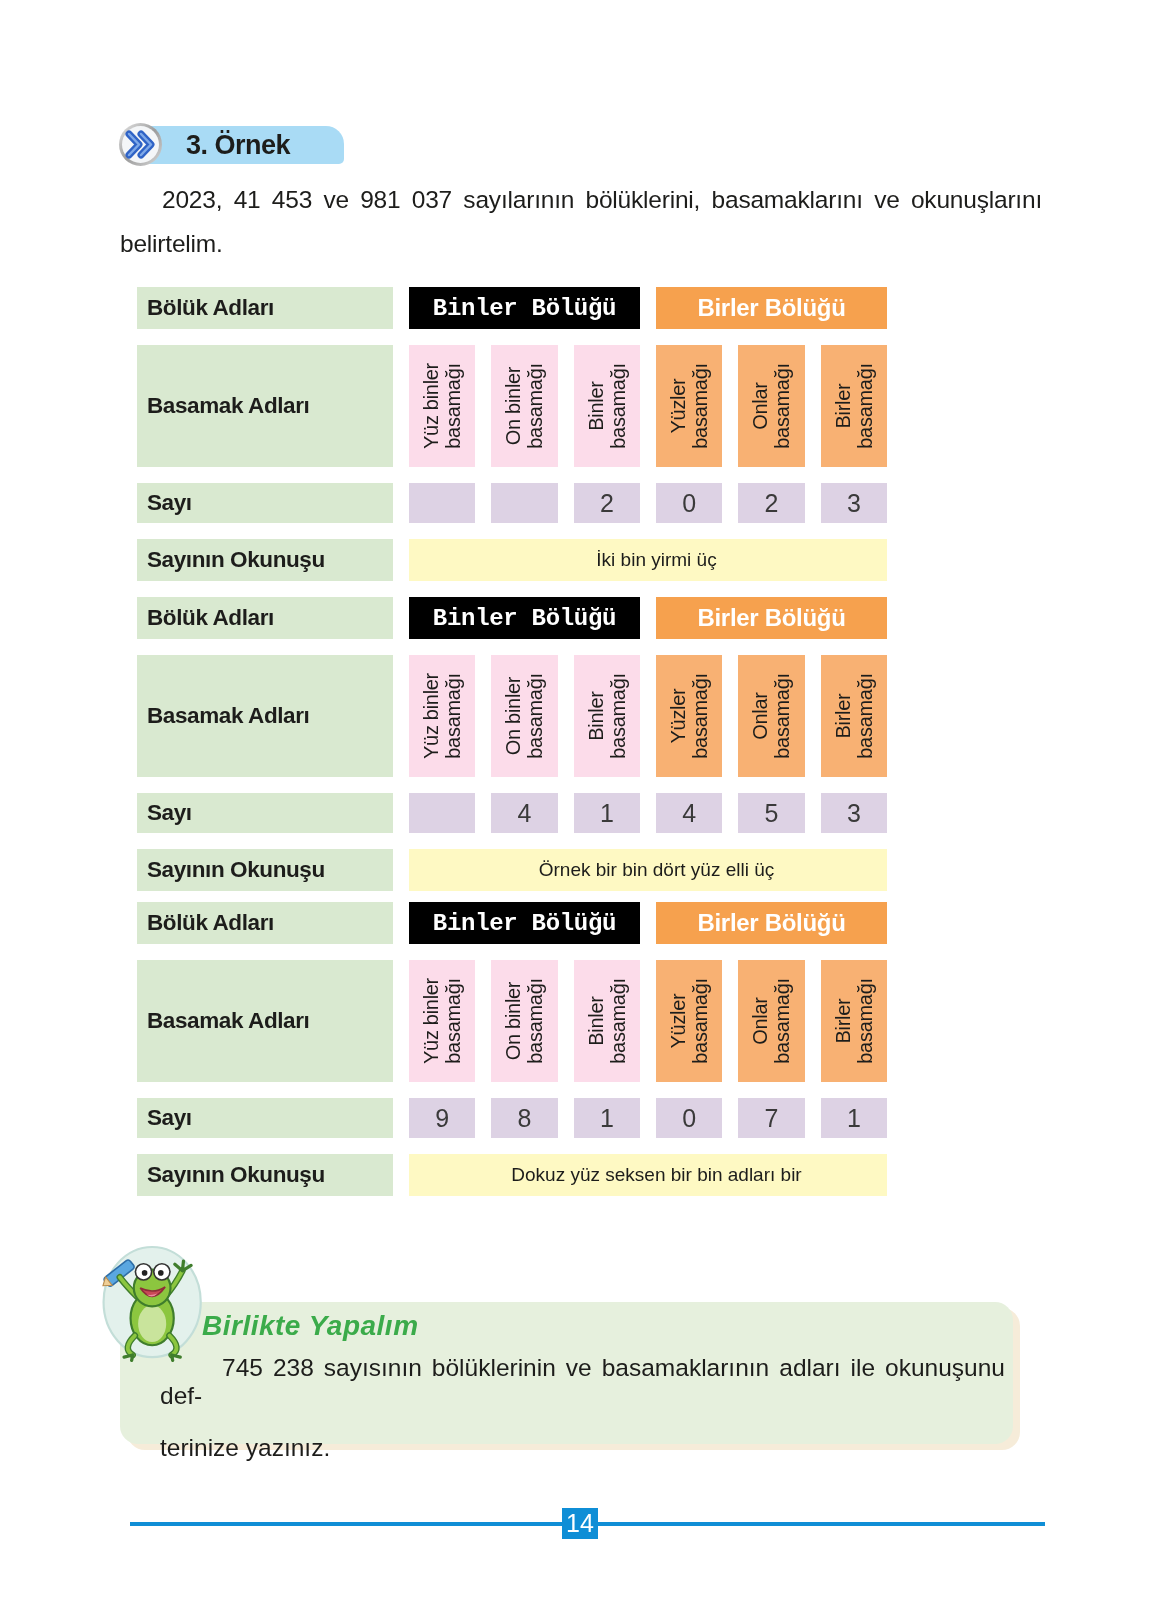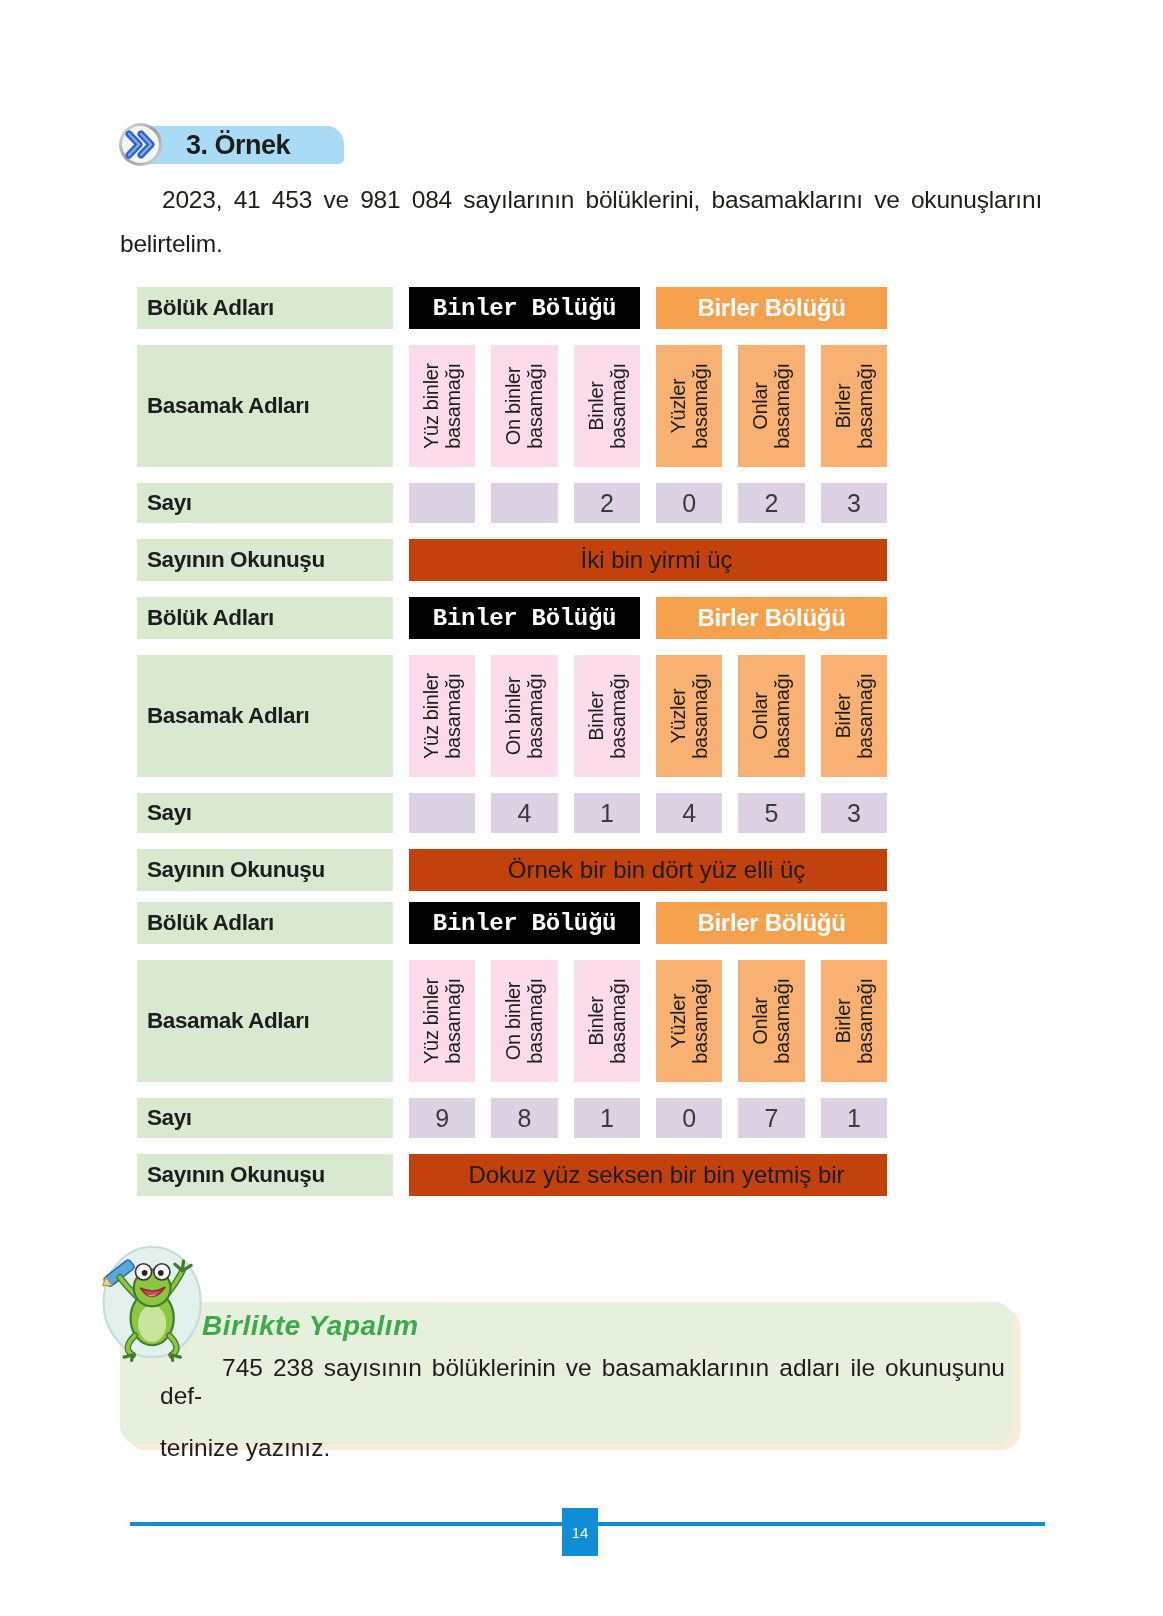--- a/index.html
+++ b/index.html
@@ -47,23 +47,23 @@
     position:absolute; left:50%; top:50%;
     transform:translate(-50%,-50%) rotate(-90deg);
     text-align:center; font-size:20px; line-height:22px; white-space:nowrap;
     color:#1d1d1b; letter-spacing:-0.3px;
   }
   .digit {
     background:#ddd2e4; display:flex; align-items:center; justify-content:center;
     font-size:25px; color:#3a3a3a;
   }
   .reading {
-    grid-column:2/8; background:#c2410c;
+    grid-column:2/8; background:#fef9c3;
     display:flex; align-items:center; justify-content:center;
-    font-size:24px; color:#1d1d1b;padding-left:17px;
+    font-size:19px; color:#1d1d1b;padding-left:17px;
   }
 
   
   .together {
     position:absolute; left:120px; top:1302px; width:893px; height:142px;
     background:#e6f0dd; border-radius:18px;
     box-shadow:7px 6px 0 #f6ecd9;
   }
   .together-title {
     position:absolute; left:82px; top:8px;
@@ -72,23 +72,23 @@
   }
   .together-body { position:absolute; left:40px; top:52px; width:845px;
     font-size:24.5px; color:#1d1d1b; }
   .body-line1 { text-align:justify; text-align-last:justify; text-indent:62px; }
   .body-line2 { margin-top:24px; }
   .frog { position:absolute; left:96px; top:1240px; width:108px; height:122px; }
 
   
   .footer-rule { position:absolute; left:130px; top:1522px; width:915px; height:4px; background:#0f8ed6; }
   .page-num {
-    position:absolute; left:562px; top:1508px; width:36px; height:48px;
+    position:absolute; left:562px; top:1508px; width:36px; height:31px;
     background:#0f8ed6; display:flex; align-items:center; justify-content:center;
-    color:#ffffff; font-size:15px;
+    color:#ffffff; font-size:25px;
   }
 </style>
 </head>
 <body>
 
 <div class="page">
 
   <div class="badge">
     <div class="badge-rect">
       <span>3. Örnek</span>
@@ -103,21 +103,21 @@
       </defs>
       <circle cx="22.5" cy="22.5" r="21.5" fill="url(#ring)"></circle>
       <circle cx="22.5" cy="22.5" r="18.5" fill="#f4f6f8"></circle>
       <path d="M11 12 L21 22.5 L11 33" fill="none" stroke="#2f63c6" stroke-width="7" stroke-linecap="round" stroke-linejoin="round"></path>
       <path d="M23 12 L33 22.5 L23 33" fill="none" stroke="#2f63c6" stroke-width="7" stroke-linecap="round" stroke-linejoin="round"></path>
       <path d="M11 12 L21 22.5 L11 33" fill="none" stroke="#7fa9e8" stroke-width="2.5" stroke-linecap="round" stroke-linejoin="round"></path>
       <path d="M23 12 L33 22.5 L23 33" fill="none" stroke="#7fa9e8" stroke-width="2.5" stroke-linecap="round" stroke-linejoin="round"></path>
     </svg>
   </div>
 
-  <div class="intro">2023, 41 453 ve 981 084 sayılarının bölüklerini, basamaklarını ve okunuşlarını belirtelim.</div>
+  <div class="intro">2023, 41 453 ve 981 037 sayılarının bölüklerini, basamaklarını ve okunuşlarını belirtelim.</div>
 
   <div class="pv-table t1">
     <div class="cell-label">Bölük Adları</div>
     <div class="hdr hdr-thousands">Binler Bölüğü</div>
     <div class="hdr hdr-ones">Birler Bölüğü</div>
 
     <div class="cell-label">Basamak Adları</div>
     <div class="vcell pink">
         <div class="vtext">
           <div>Yüz binler</div>
@@ -267,21 +267,21 @@
 
     <div class="cell-label">Sayı</div>
     <div class="digit">9</div>
     <div class="digit">8</div>
     <div class="digit">1</div>
     <div class="digit">0</div>
     <div class="digit">7</div>
     <div class="digit">1</div>
 
     <div class="cell-label">Sayının Okunuşu</div>
-    <div class="reading">Dokuz yüz seksen bir bin yetmiş bir</div>
+    <div class="reading">Dokuz yüz seksen bir bin adları bir</div>
   </div>
 
   <div class="together">
     <div class="together-title">Birlikte Yapalım</div>
     <div class="together-body">
       <div class="body-line1">745 238 sayısının bölüklerinin ve basamaklarının adları ile okunuşunu def-</div>
       <div class="body-line2">terinize yazınız.</div>
     </div>
   </div>
 

